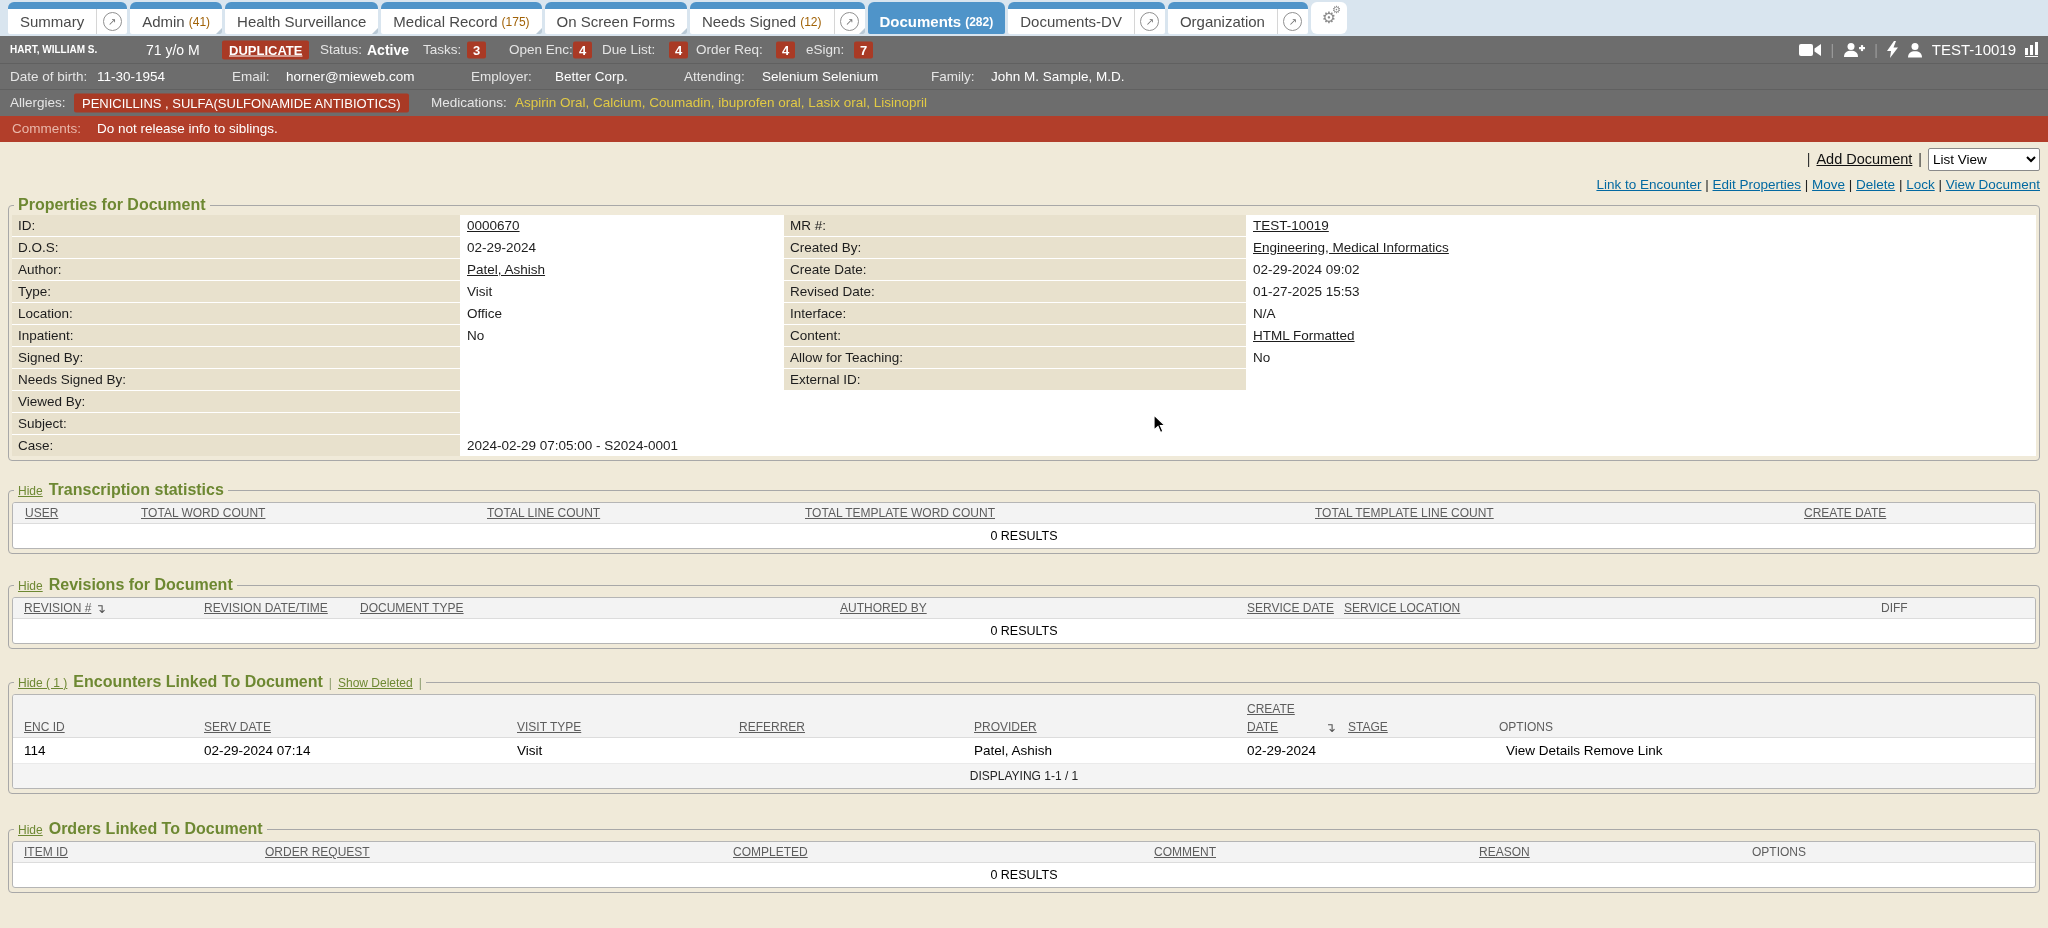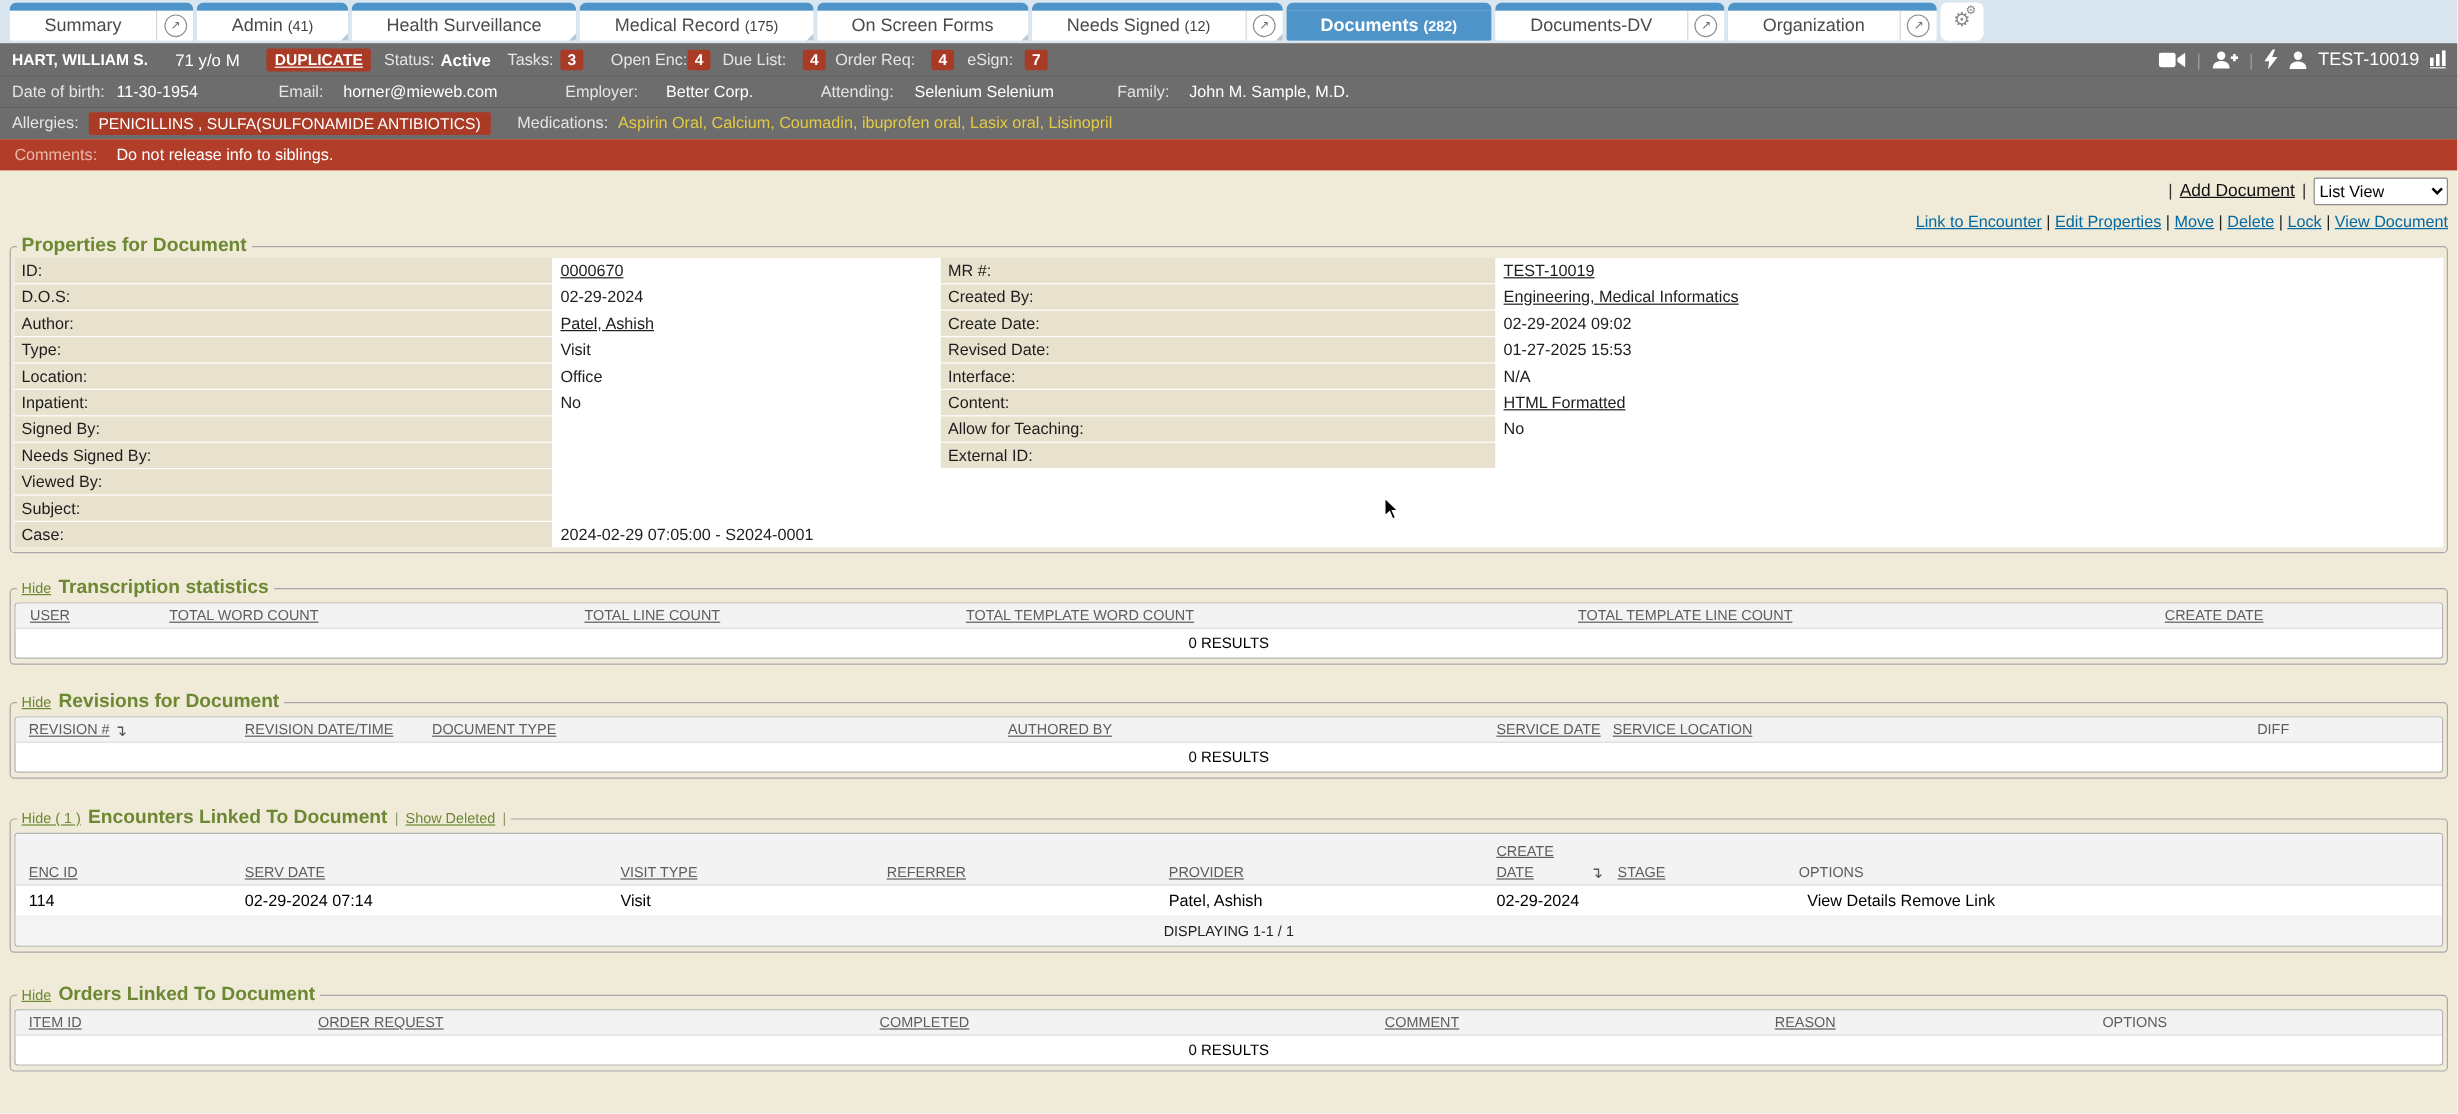--- a/index.html
+++ b/index.html
@@ -3,42 +3,42 @@
 <meta charset="utf-8">
 <style>
   html,body{margin:0;padding:0}
   #screen{position:relative;width:2048px;height:928px;background:#f0ead9;font-family:"Liberation Sans",sans-serif;overflow:hidden}
 
   
   .tabbar{position:absolute;top:0;left:0;right:0;height:36px;background:#d9e5ef;display:flex;align-items:flex-start;padding:2px 0 0 8px;gap:3px;box-sizing:border-box}
   .tab{position:relative;display:flex;flex-direction:column;height:32px;border-radius:6px 6px 2px 2px;overflow:hidden;cursor:pointer;flex:0 0 auto}
   .tab .cap{height:7px;background:#4f94c9}
   .tab .tbody{flex:1;background:#fff;display:flex;align-items:stretch}
-  .lblseg{display:flex;align-items:center;gap:4px;padding:0 29px}
+  .lblseg{display:flex;align-items:center;gap:4px;padding:0 12px}
   .tlabel{font-size:15px;color:#4a4a4a;white-space:nowrap}
-  .tcount{font-size:12px;color:#404040;white-space:nowrap}
+  .tcount{font-size:12px;color:#a16207;white-space:nowrap}
   .extseg{display:flex;align-items:center;justify-content:center;width:30px;border-left:1px solid #d6d6d6}
   .extcirc{width:17px;height:17px;border:1px solid #909090;border-radius:50%;display:flex;align-items:center;justify-content:center;font-size:10px;color:#707070;line-height:1}
   .tab.active .tbody{background:#4f94c9}
   .tab.active .tlabel,.tab.active .tcount{color:#fff;font-weight:bold}
   .fold::after{content:"";position:absolute;right:0;bottom:0;border-style:solid;border-width:0 0 6px 6px;border-color:transparent transparent #b9c9d6 transparent}
   .gearbtn{height:32px;width:36px;background:#fff;border-radius:6px;display:flex;align-items:center;justify-content:center;cursor:pointer;position:relative;flex:0 0 auto}
   .gear-main{font-size:16px;color:#8b8b8b;line-height:1}
   .gear-sub{position:absolute;font-size:10px;color:#8b8b8b;right:6px;top:3px;line-height:1}
 
   
   .bar{position:absolute;left:0;right:0;color:#fff}
   #pbar{top:36px;height:28px;background:#6d6d6d;line-height:28px;border-bottom:1px solid #606060;box-sizing:border-box}
   #dbar{top:64px;height:26px;background:#6d6d6d;line-height:26px;border-bottom:1px solid #606060;box-sizing:border-box}
   #abar{top:90px;height:26px;background:#6d6d6d;line-height:26px}
   #cbar{top:116px;height:26px;background:#b23e2a;line-height:26px}
   .bar span{position:absolute;white-space:nowrap}
   .blabel{color:#e5e5e5;font-size:13.5px}
   .bval{color:#fff;font-size:13.5px}
-  .pname{left:10px;font-weight:bold;font-size:13px}
+  .pname{left:10px;font-weight:bold;font-size:10px}
   .page{left:146px;font-size:14px}
   .flagbadge{left:222px;top:50%;transform:translateY(-50%);background:#a93a25;padding:2px 7px;border-radius:2px;font-weight:bold;font-size:13px;text-decoration:underline;line-height:normal;cursor:pointer}
   .cbadge{top:50%;transform:translateY(-50%);background:#a93a25;padding:1px 6px;border-radius:2px;font-weight:bold;font-size:13px;line-height:normal;cursor:pointer}
   .statusv{font-weight:bold;font-size:14px}
   .ricons{position:absolute;right:10px;top:0;bottom:0;display:flex;align-items:center;gap:9px}
   .risep{color:#9d9d9d;font-size:14px;position:static !important}
   .ricons span{position:static}
   .chartid{font-size:15px}
   .charticon{display:flex;align-items:flex-end;gap:2px;border-bottom:1.5px solid #fff;padding-bottom:1px;cursor:pointer}
   .cbar1{width:3px;height:7px;background:#fff;display:block}

